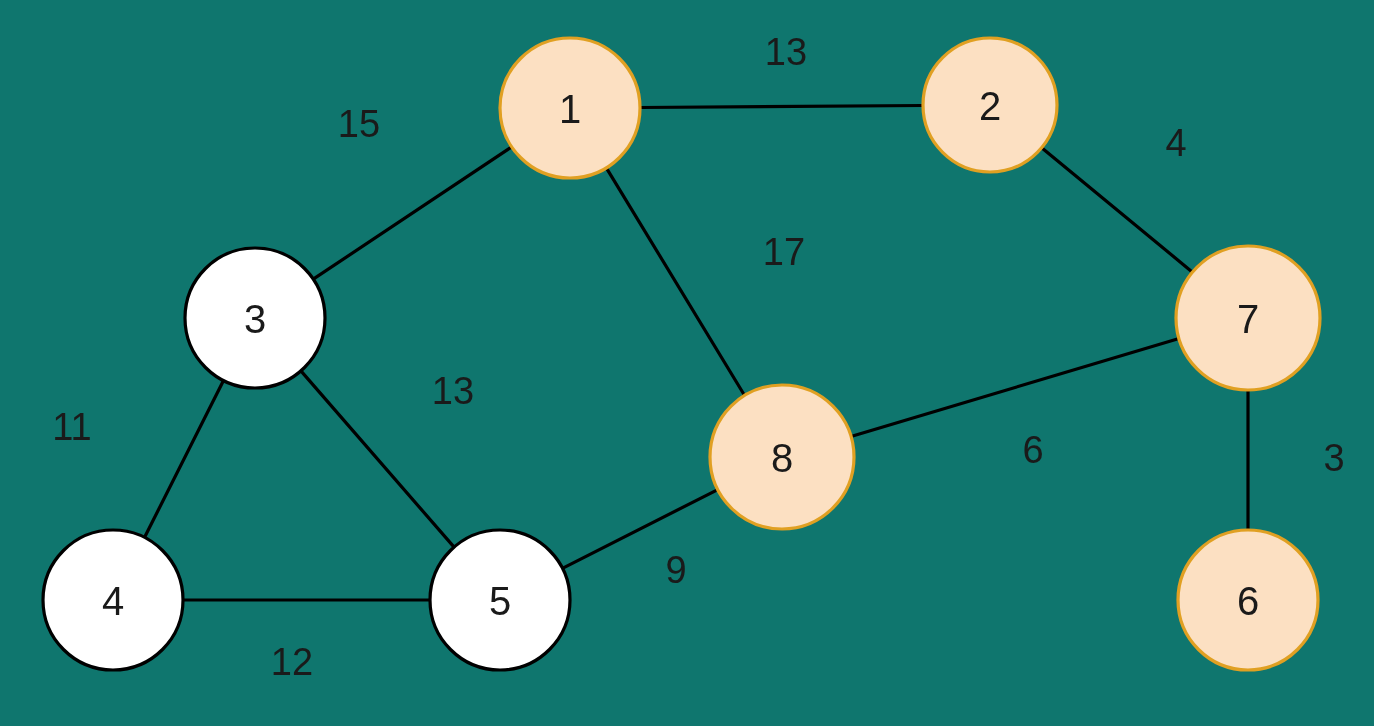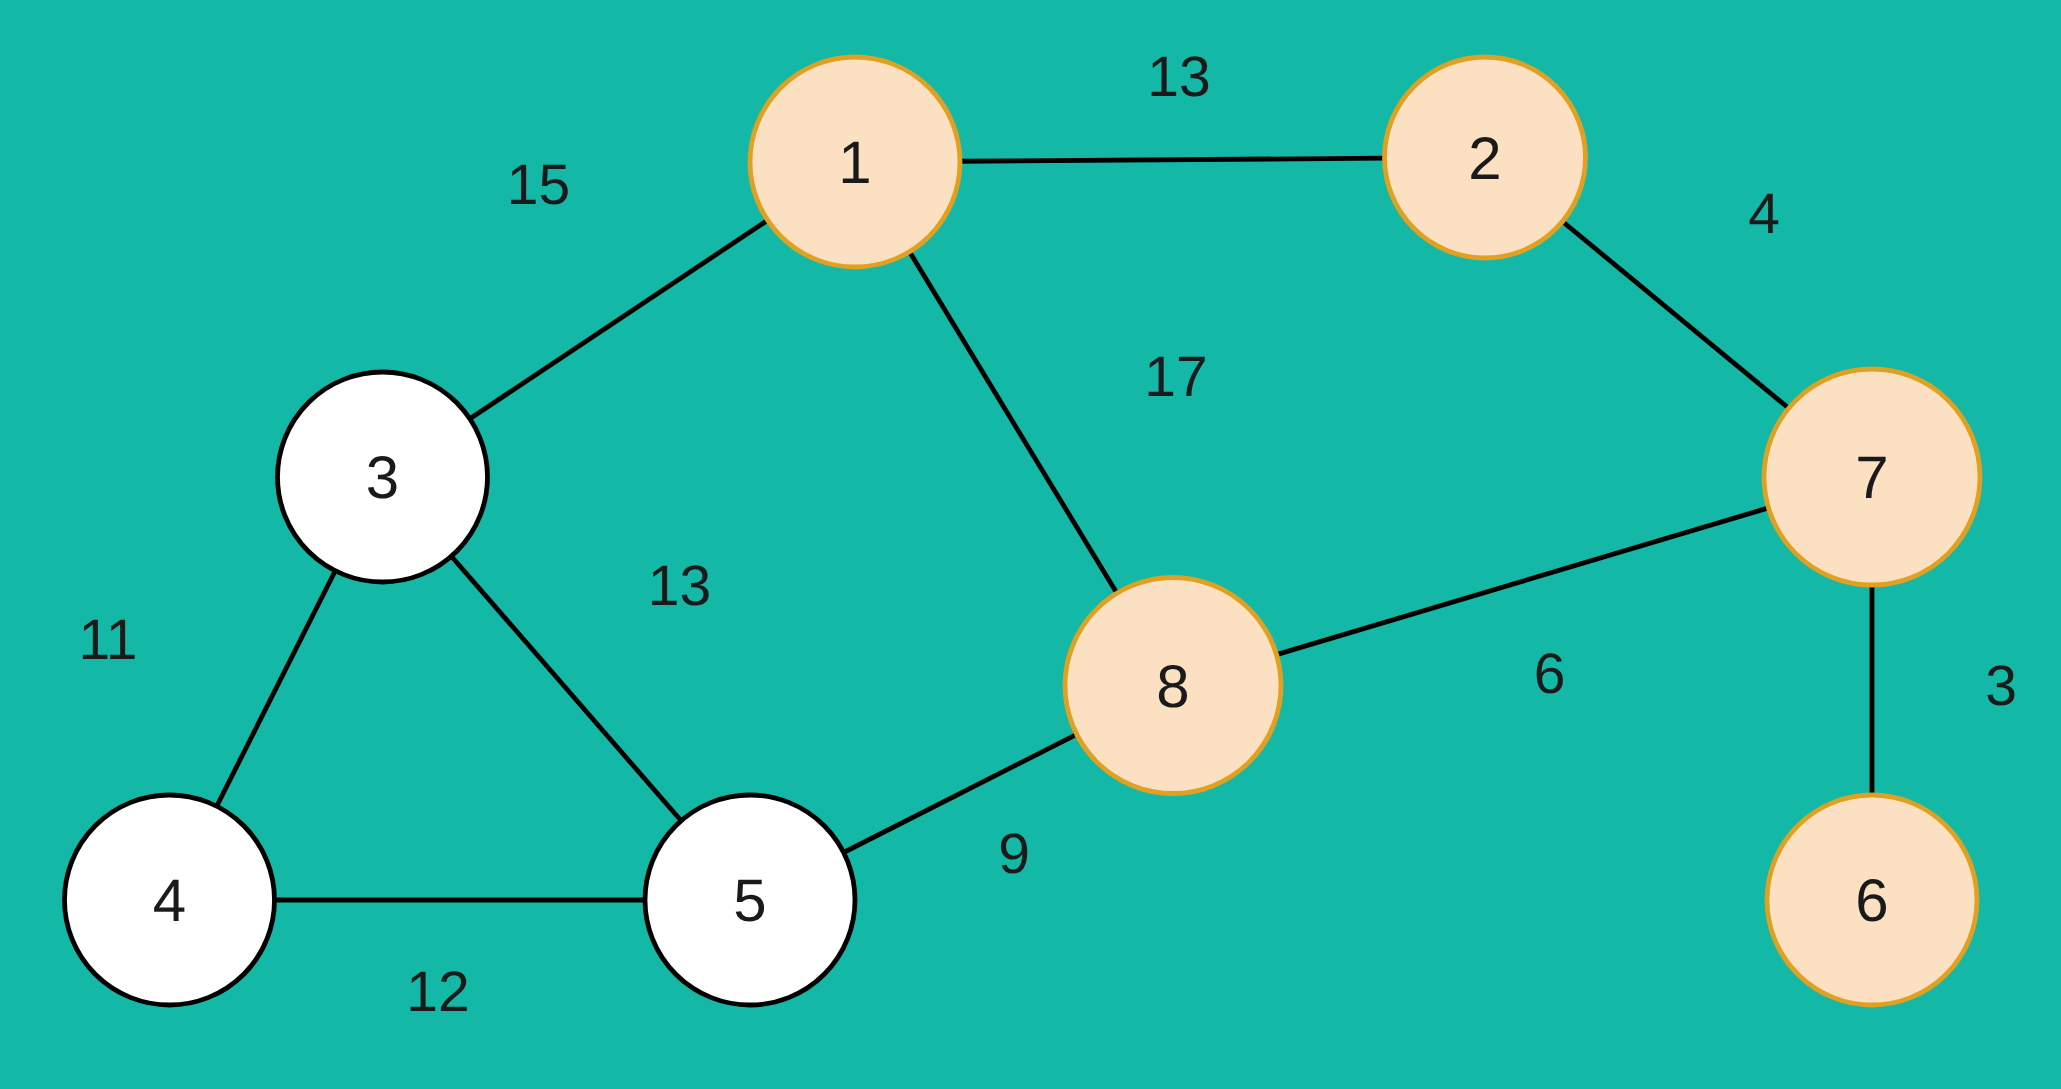--- a/index.html
+++ b/index.html
@@ -4,21 +4,21 @@
 <style>
   html, body {
     margin: 0;
     padding: 0;
     background: #ffffff;
   }
   #graph-canvas {
     position: relative;
     width: 1374px;
     height: 726px;
-    background: #14b8a6;
+    background: #0f766e;
     overflow: hidden;
     font-family: "Liberation Sans", sans-serif;
   }
   #graph-svg {
     position: absolute;
     top: 0;
     left: 0;
     width: 1374px;
     height: 726px;
   }

